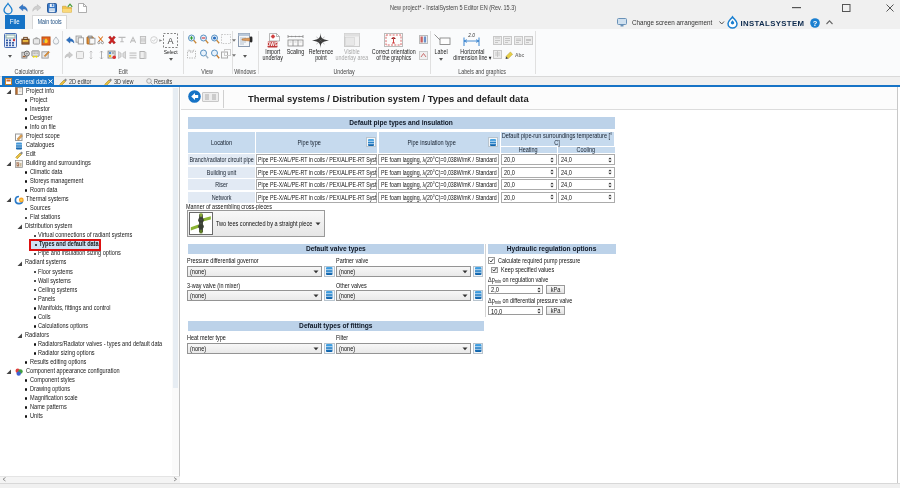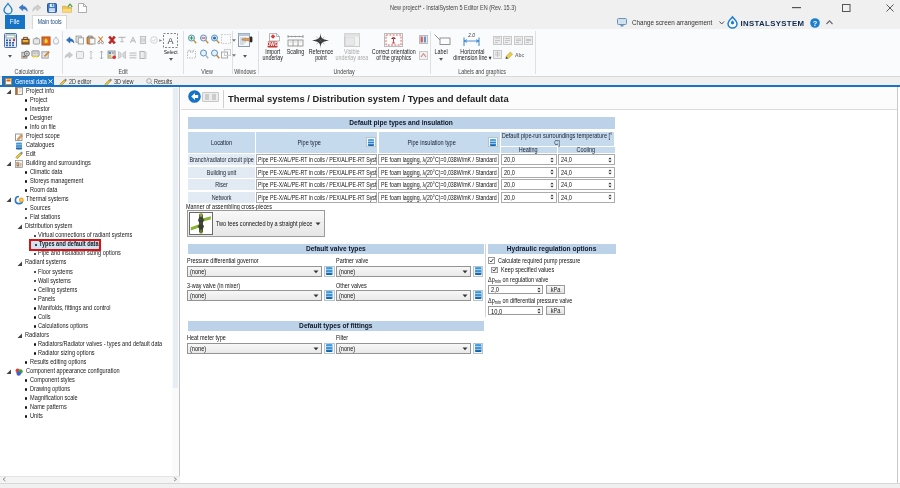--- a/index.html
+++ b/index.html
@@ -519,21 +519,21 @@
 <div class="a" style="left:181px;top:86.6px;width:716px;height:23px;background:#fcfcfc;border-bottom:1px solid #dcdcdc;"></div>
 <svg style="left:188px;top:90px;" width="13" height="13" viewBox="0 0 13 13">
     <circle cx="6.5" cy="6.5" r="6.3" fill="#1673c6"></circle>
     <path d="M3.2 6.5 L7 3 L7 5 L10.2 5 L10.2 8 L7 8 L7 10 Z" fill="#fff"></path>
   </svg>
 <div class="a" style="left:202px;top:91.5px;width:17px;height:10px;background:#ededed;border:1px solid #c8c8c8;border-radius:1px;"></div>
 <svg style="left:204px;top:93.5px;" width="13" height="6" viewBox="0 0 13 6">
     <path d="M1 1 L5 1 M1 3 L5 3 M1 5 L5 5 M8 1 L12 1 M8 3 L12 3 M8 5 L12 5" stroke="#999" stroke-width="0.8"></path>
   </svg>
 <div class="a" style="left:223px;top:89.5px;width:1px;height:18px;background:#d0d0d0;"></div>
-<div class="tx" style="left:228px;top:92.8px;font-size:9.4px;color:#222;font-weight:bold;transform:scaleX(1.0);transform-origin:0 50%;">Thermal systems / Distribution system / Types and default data</div>
+<div class="tx" style="left:248px;top:92.8px;font-size:9.4px;color:#222;font-weight:bold;transform:scaleX(1.0);transform-origin:0 50%;">Thermal systems / Distribution system / Types and default data</div>
 <div class="a" style="left:188px;top:117px;width:426.5px;height:12px;background:#bcd2e9;"></div>
 <div class="tx" style="left:156.14px;top:117px;width:490.23px;height:12px;font-size:7.6px;color:#0d1624;font-weight:bold;text-align:center;line-height:12px;white-space:normal;transform:scaleX(0.87);transform-origin:50% 50%;">Default pipe types and insulation</div>
 <div class="a" style="left:188px;top:131.5px;width:66.5px;height:21px;background:#c6daee;"></div>
 <div class="tx" style="left:180.70px;top:131.5px;width:81.10px;height:21px;font-size:6.8px;color:#16202e;font-weight:normal;text-align:center;line-height:21px;white-space:normal;transform:scaleX(0.82);transform-origin:50% 50%;">Location</div>
 <div class="a" style="left:255.5px;top:131.5px;width:121.5px;height:21px;background:#c6daee;"></div>
 <div class="tx" style="left:243.76px;top:131.5px;width:130.49px;height:21px;font-size:6.8px;color:#16202e;font-weight:normal;text-align:center;line-height:21px;white-space:normal;transform:scaleX(0.82);transform-origin:50% 50%;">Pipe type</div>
 <div class="a" style="left:378.5px;top:131.5px;width:121px;height:21px;background:#c6daee;"></div>
 <div class="tx" style="left:366.87px;top:131.5px;width:129.27px;height:21px;font-size:6.8px;color:#16202e;font-weight:normal;text-align:center;line-height:21px;white-space:normal;transform:scaleX(0.82);transform-origin:50% 50%;">Pipe insulation type</div>
 <div class="a" style="left:500.5px;top:131.5px;width:113.5px;height:14.5px;background:#c6daee;"></div>
 <div class="tx" style="left:488.25px;top:132.3px;width:138px;font-size:6.8px;color:#16202e;text-align:center;line-height:7px;white-space:normal;transform:scaleX(0.8224);transform-origin:50% 0;">Default pipe-run surroundings temperature [°<br>C]</div>

